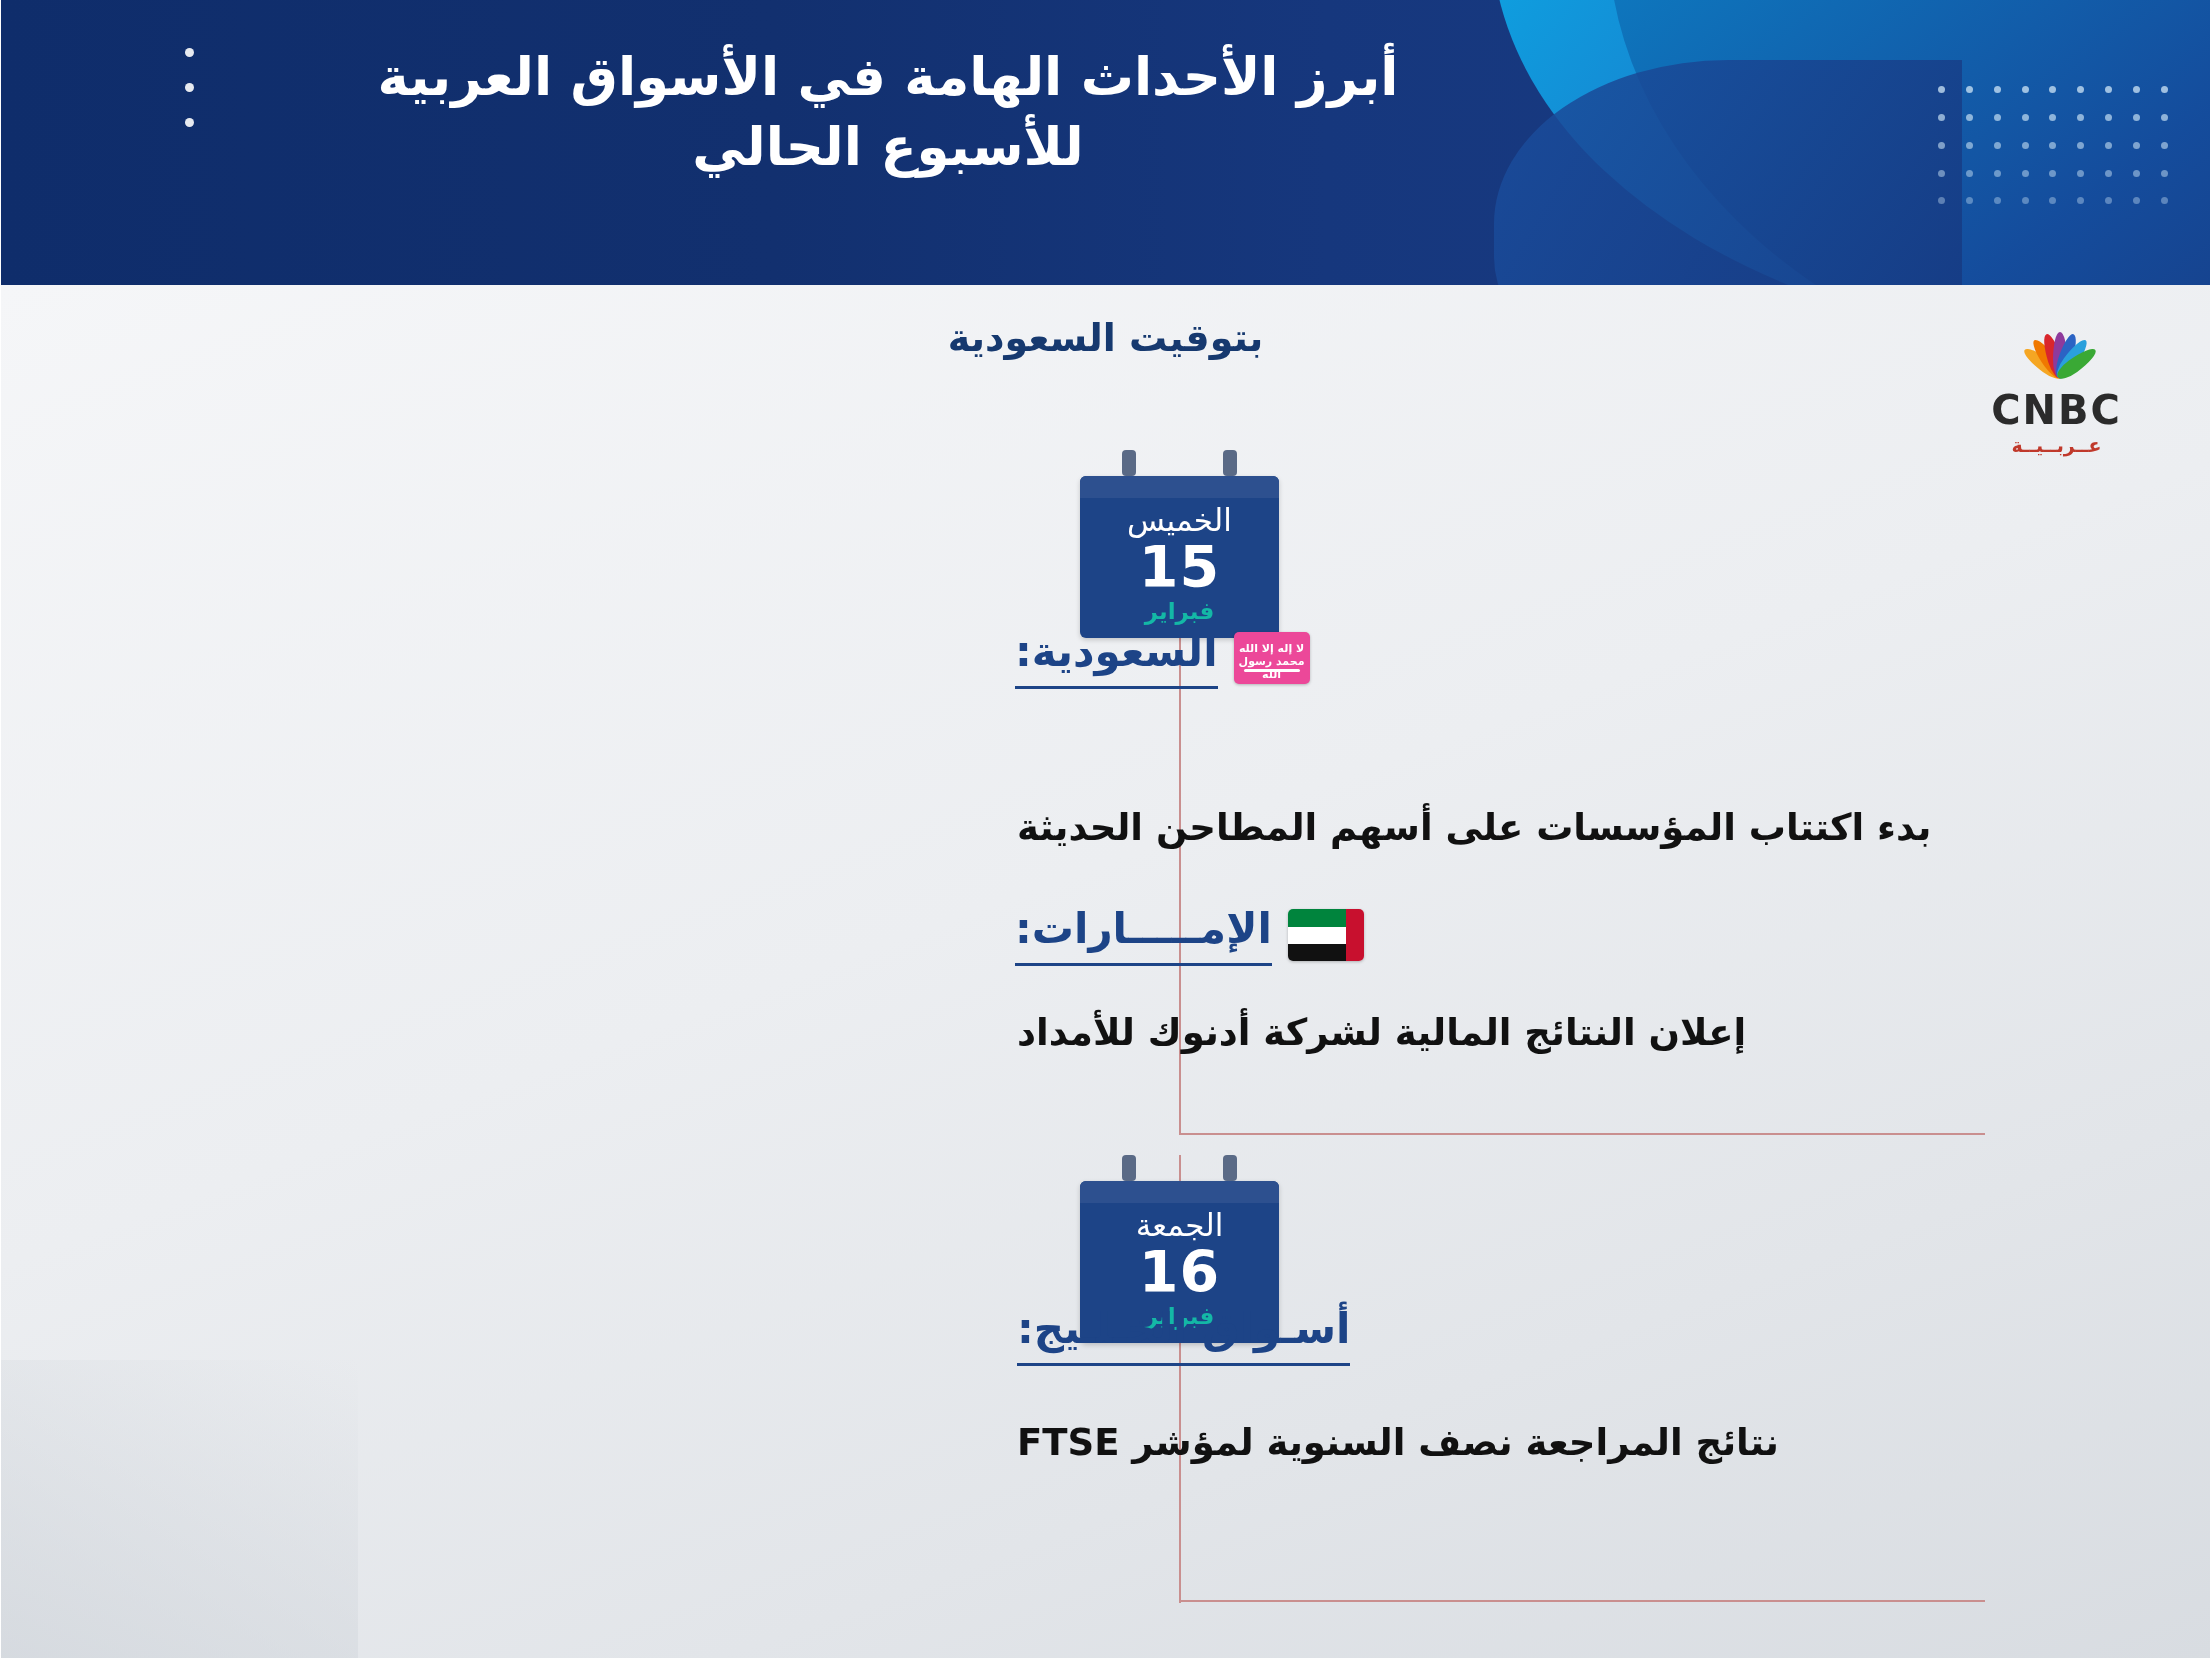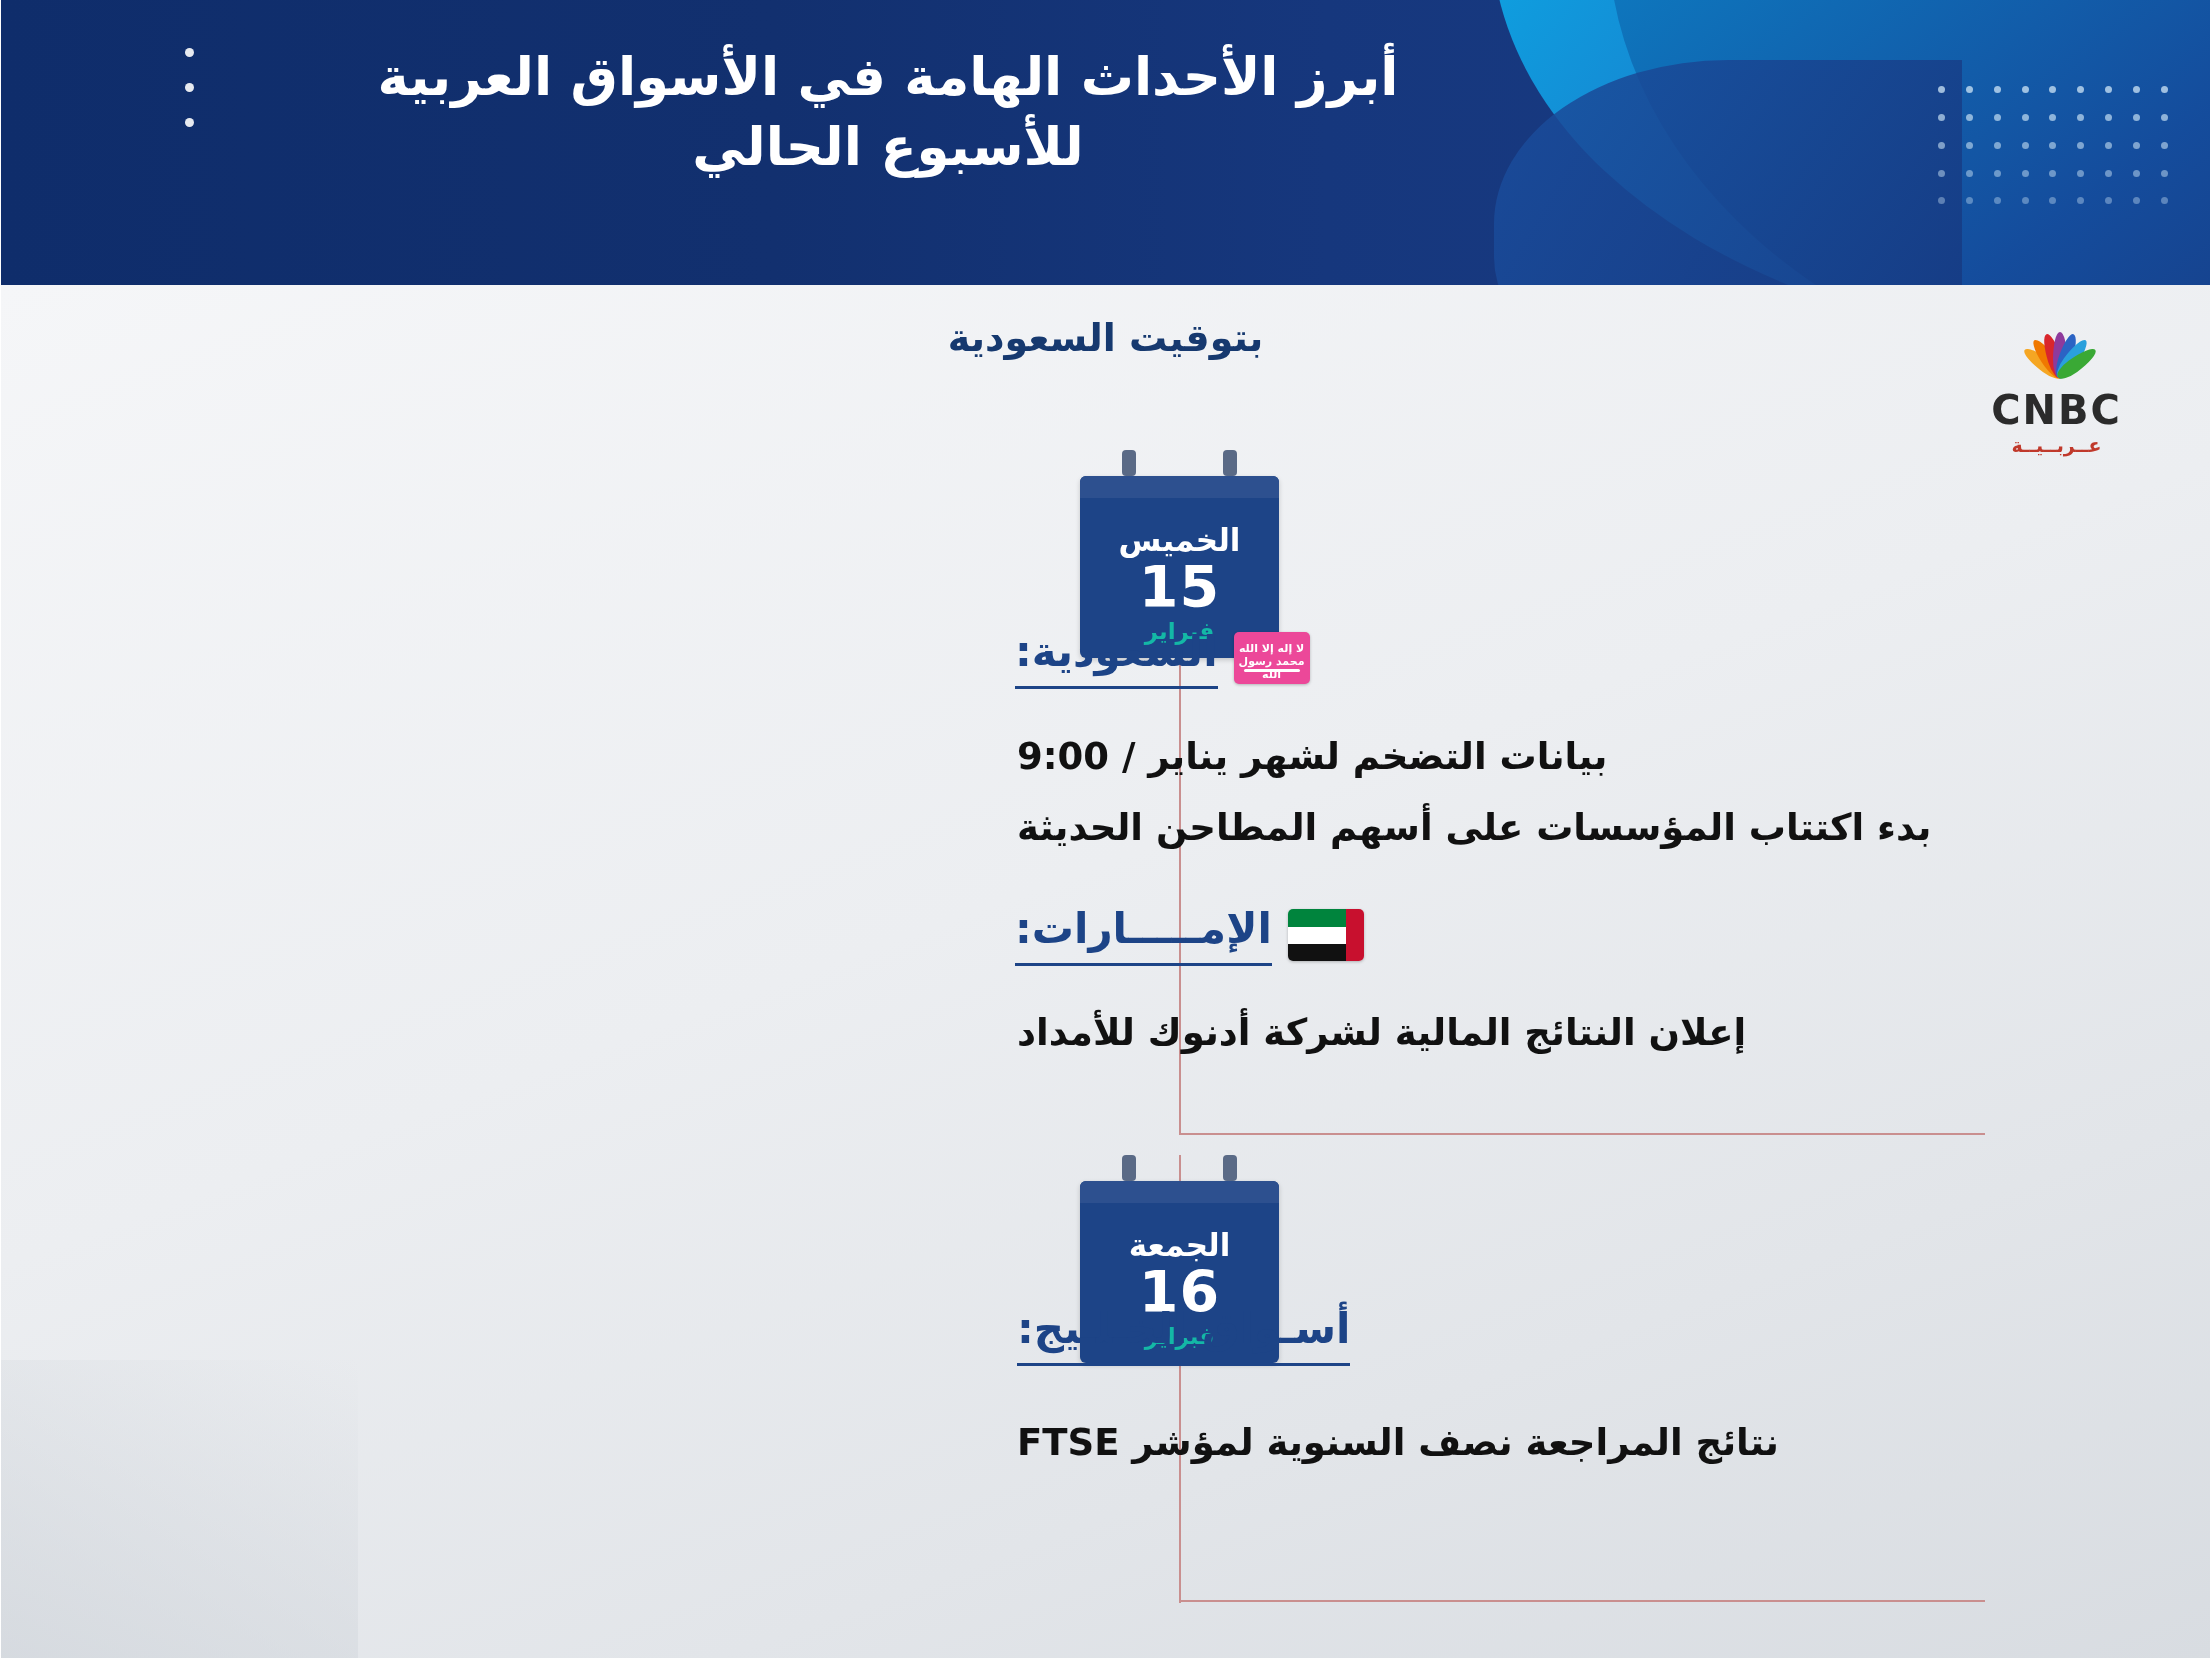--- a/index.html
+++ b/index.html
@@ -197,23 +197,23 @@
     overflow: hidden;
     box-shadow: 0 2px 5px rgba(0,0,0,.18);
   }
   .cal-top {
     background: #2d508f;
     height: 22px;
   }
   .cal-day {
     color: #ffffff;
     font-size: 31px;
-    font-weight: bold;
-    text-align: center;
-    padding-top: 24px;
+    font-weight: normal;
+    text-align: center;
+    padding-top: 4px;
   }
   .cal-num {
     color: #ffffff;
     font-size: 57px;
     font-weight: bold;
     text-align: center;
     line-height: 1.05;
     letter-spacing: 1px;
   }
   .cal-month {
@@ -404,21 +404,20 @@
     </div>
   </div>
 
   <div class="entry-head" style="top:169px; left:1015px;">
     <span class="flag flag-sa">
       <span class="sa-text">لا إله إلا الله محمد رسول الله</span>
       <span class="sa-sword"></span>
     </span>
     <span class="entry-title">السعودية:</span>
   </div>
-  <div class="entry-line" style="top:271px; left:1017px;">بيانات التضخم لشهر يناير / 9:00</div>
   <div class="entry-line" style="top:342px; left:1017px;">بدء اكتتاب المؤسسات على أسهم المطاحن الحديثة</div>
 
   <div class="entry-head" style="top:446px; left:1015px;">
     <span class="flag flag-ae">
       <span class="ae-bar"></span>
       <span class="ae-stripes">
         <span class="ae-g"></span>
           <span class="ae-w"></span>
           <span class="ae-k"></span>
       </span>

